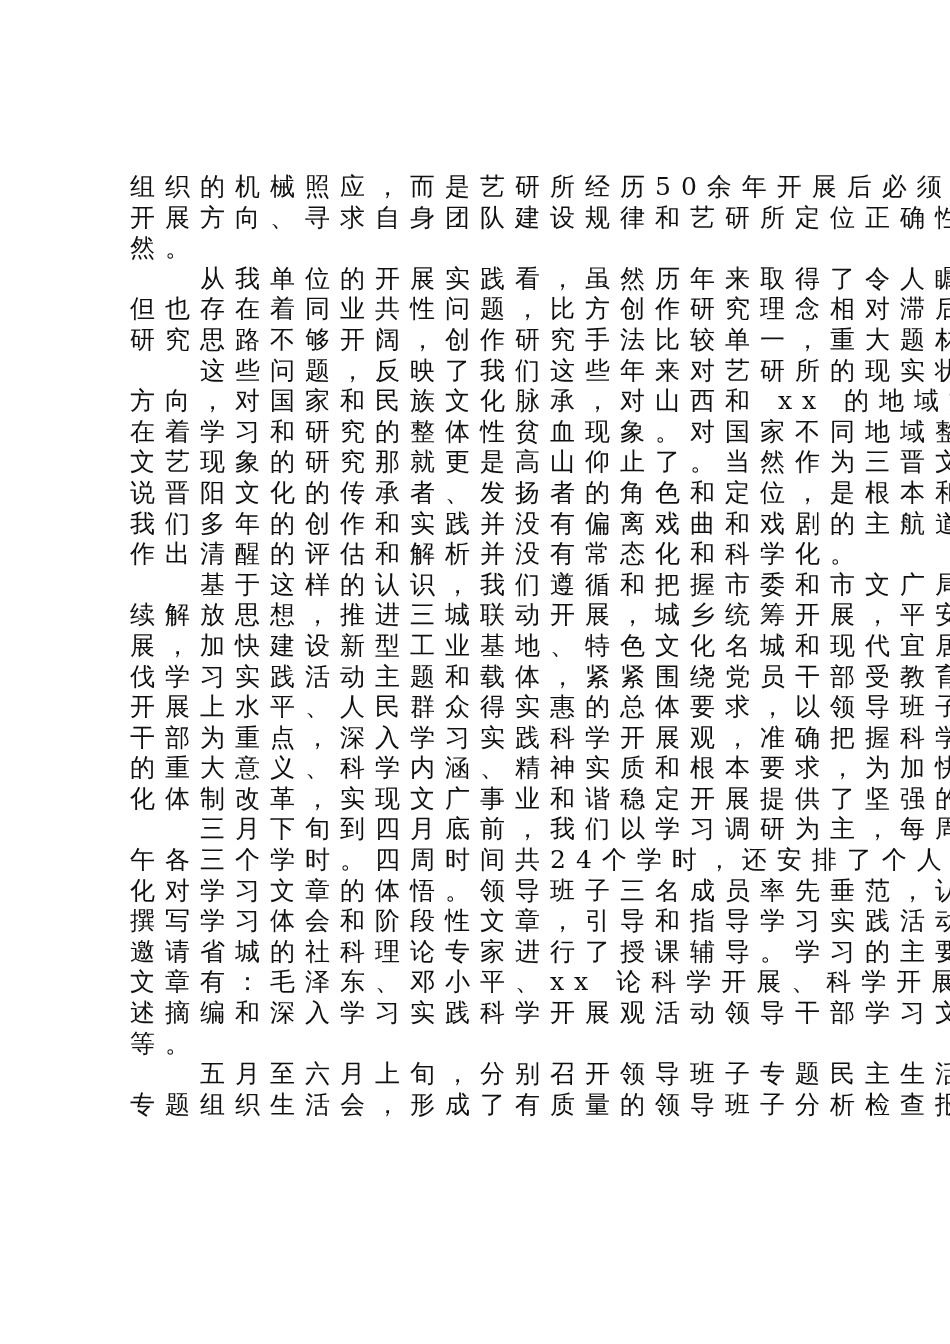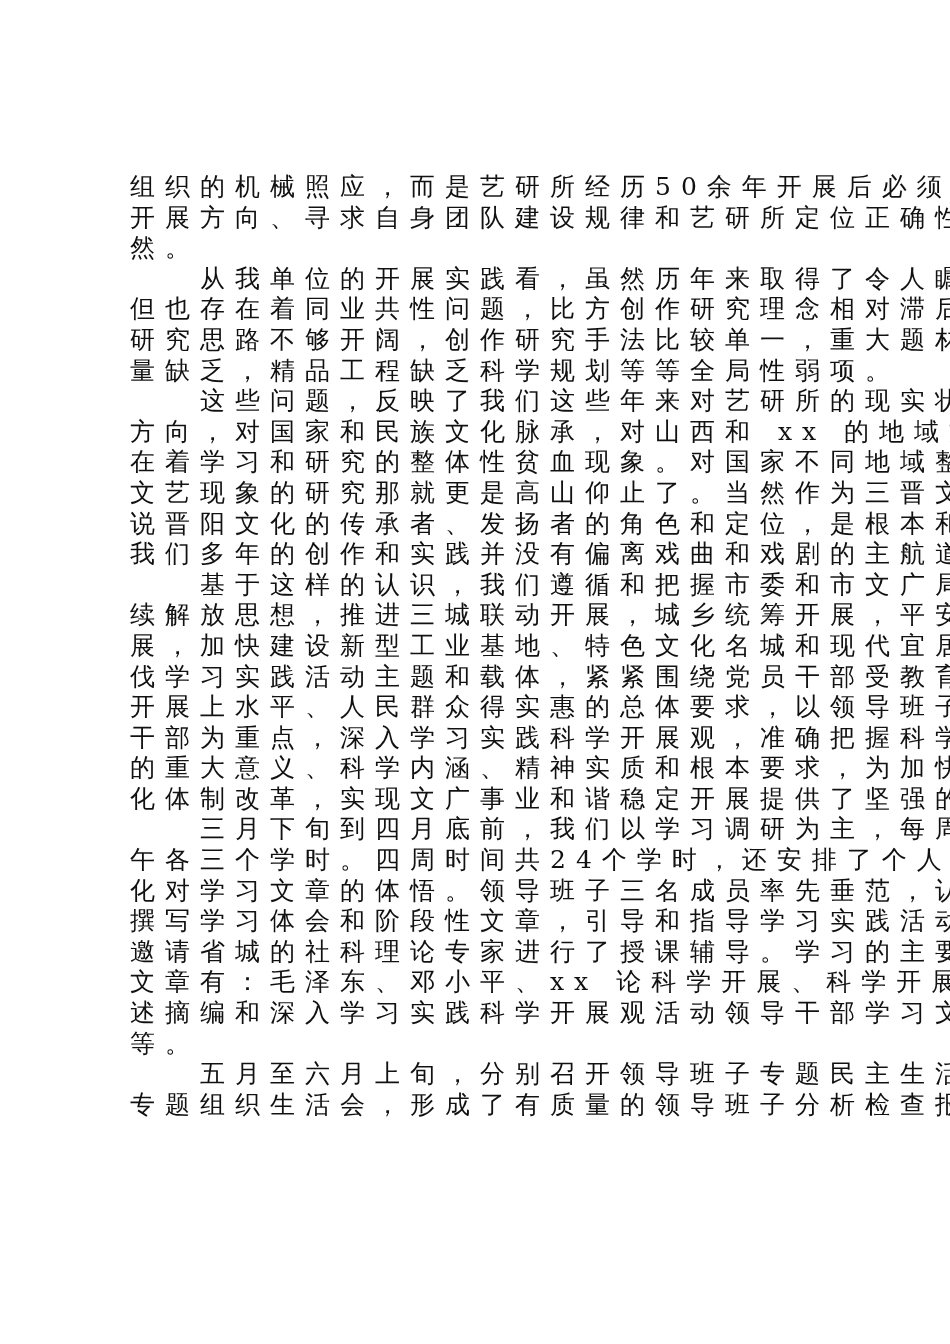--- a/index.html
+++ b/index.html
@@ -30,29 +30,29 @@
 <div class="page">
   <div class="para">
     <span class="line">组织的机械照应，而是艺研所经历50余年开展后必须确立正确</span>
     <span class="line">开展方向、寻求自身团队建设规律和艺研所定位正确性的的必</span>
     <span class="line">然。</span>
   </div>
   <div class="para">
     <span class="line indent">从我单位的开展实践看，虽然历年来取得了令人瞩目的成绩</span>
     <span class="line">但也存在着同业共性问题，比方创作研究理念相对滞后，创作</span>
     <span class="line">研究思路不够开阔，创作研究手法比较单一，重大题材作品分</span>
-    <span class="line">量缺乏，精品工程缺乏科学规划等等全局性弱项。</span>
   </div>
   <div class="para">
     <span class="line indent">这些问题，反映了我们这些年来对艺研所的现实状况和开展</span>
     <span class="line">方向，对国家和民族文化脉承，对山西和 xx 的地域文化，还存</span>
     <span class="line">在着学习和研究的整体性贫血现象。对国家不同地域整体文化</span>
     <span class="line">文艺现象的研究那就更是高山仰止了。当然作为三晋文化或者</span>
     <span class="line">说晋阳文化的传承者、发扬者的角色和定位，是根本和主要的。</span>
     <span class="line">我们多年的创作和实践并没有偏离戏曲和戏剧的主航道。但是</span>
+    <span class="line">作出清醒的评估和解析并没有常态化和科学化。</span>
   </div>
   <div class="para">
     <span class="line indent">基于这样的认识，我们遵循和把握市委和市文广局确立的继</span>
     <span class="line">续解放思想，推进三城联动开展，城乡统筹开展，平安和谐开</span>
     <span class="line">展，加快建设新型工业基地、特色文化名城和现代宜居城市步</span>
     <span class="line">伐学习实践活动主题和载体，紧紧围绕党员干部受教育、科学</span>
     <span class="line">开展上水平、人民群众得实惠的总体要求，以领导班子和党员</span>
     <span class="line">干部为重点，深入学习实践科学开展观，准确把握科学开展观</span>
     <span class="line">的重大意义、科学内涵、精神实质和根本要求，为加快深化文</span>
     <span class="line">化体制改革，实现文广事业和谐稳定开展提供了坚强的思想政</span>

